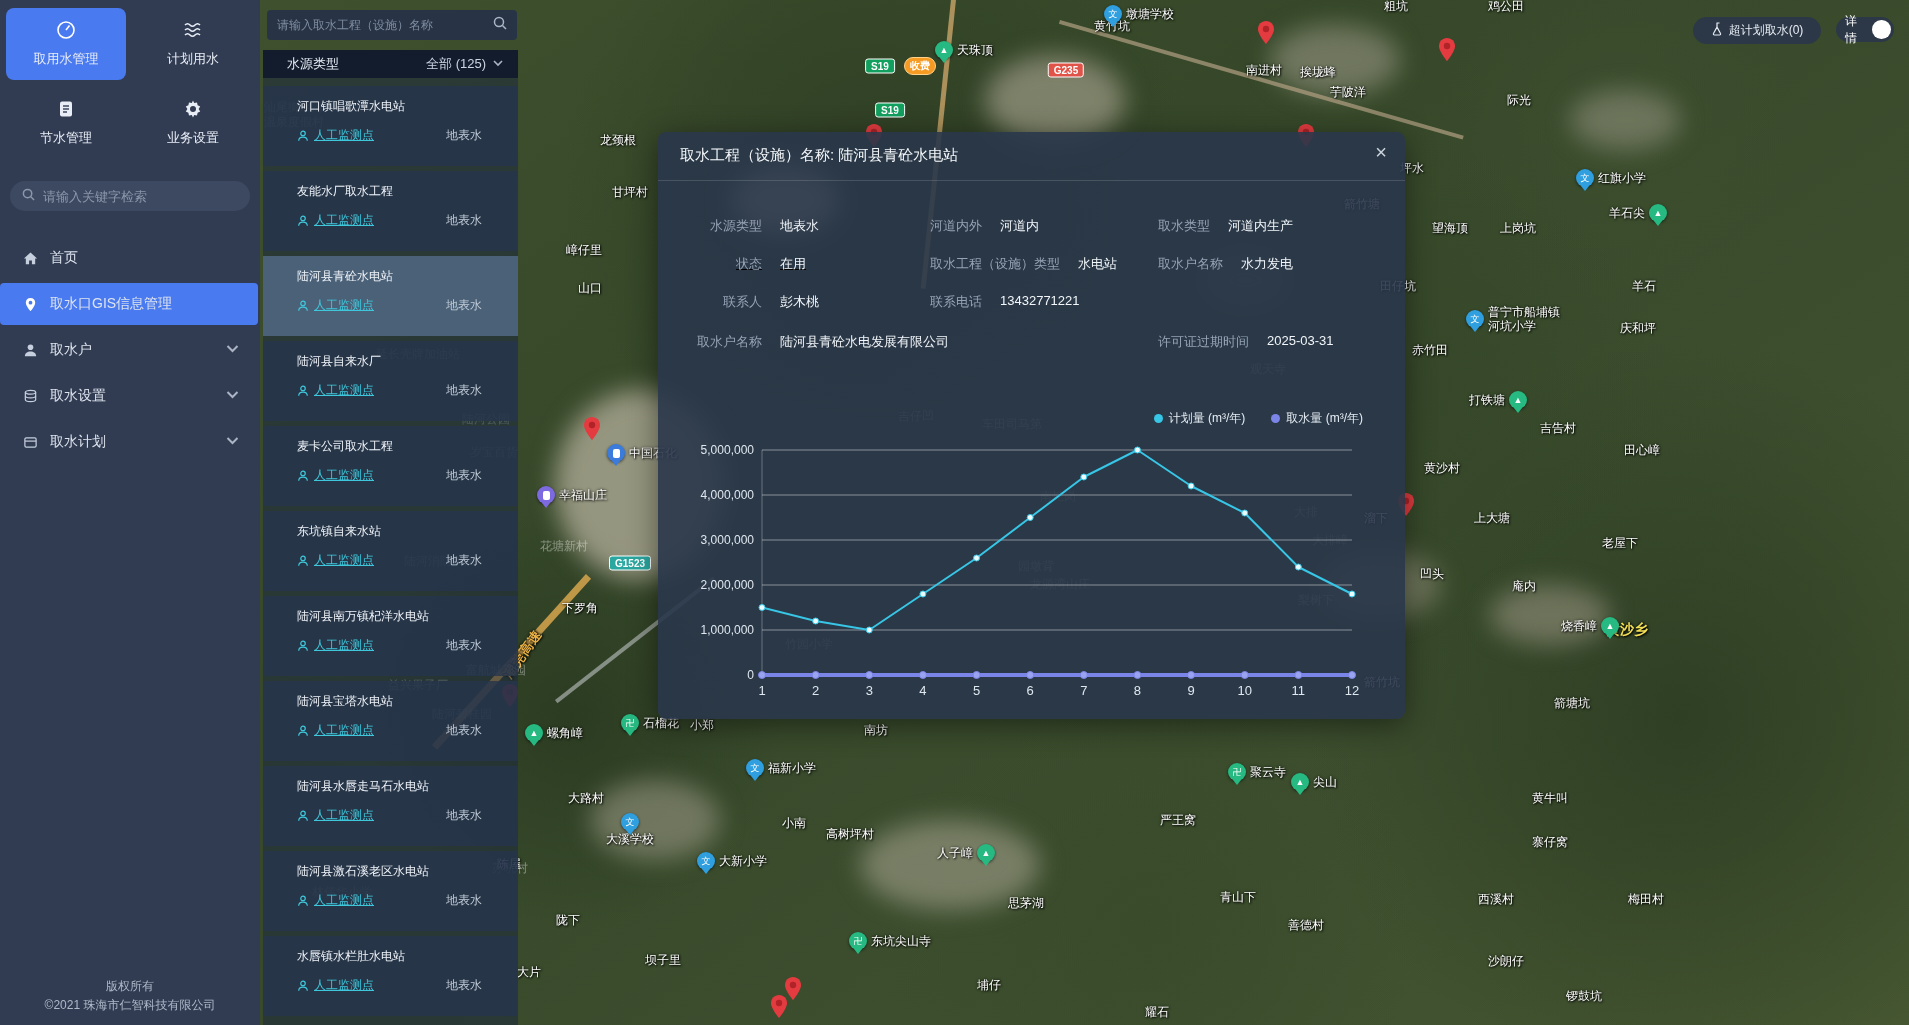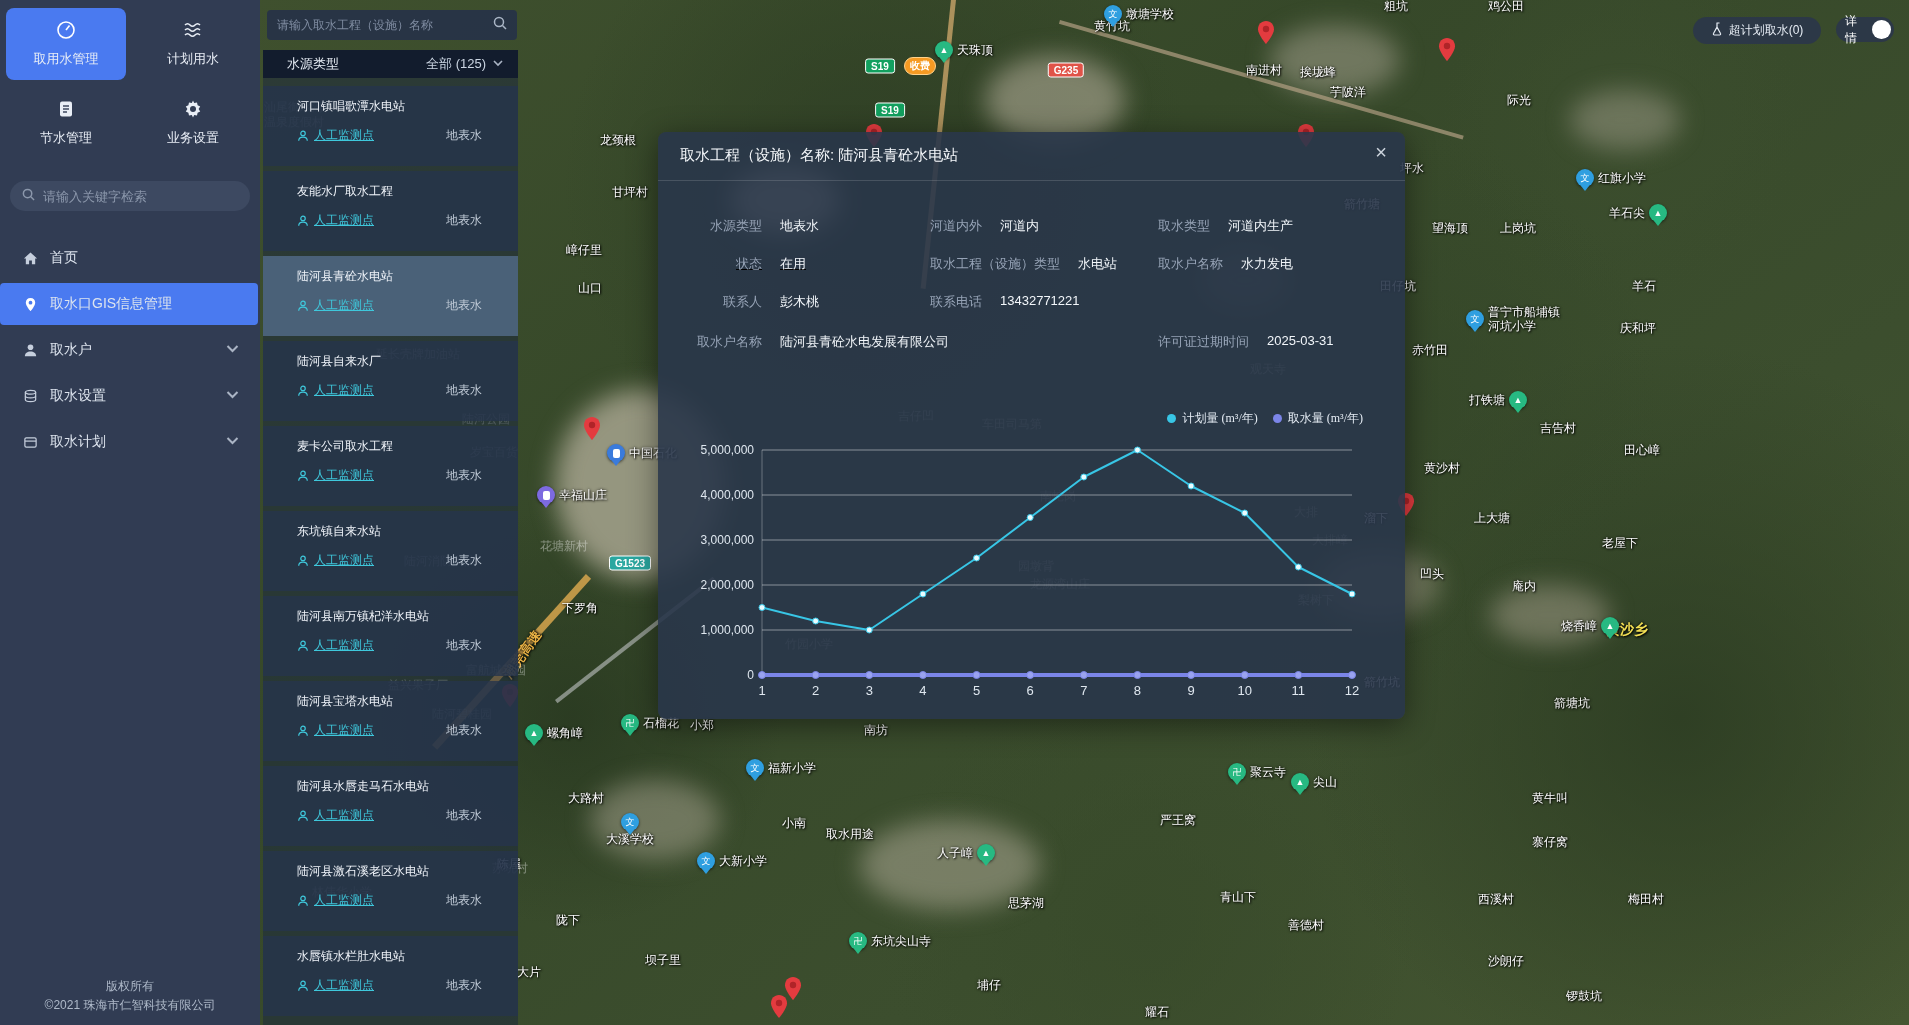--- a/index.html
+++ b/index.html
@@ -97,21 +97,21 @@
     border-radius:8px; box-shadow:0 6px 30px rgba(0,0,0,.45); }
   #modal-title { position:absolute; left:22px; top:14px; color:#f5f8fb; font-size:15px; }
   #modal-close { position:absolute; right:18px; top:10px; color:#cdd5de; font-size:20px; cursor:pointer; line-height:1; }
   #modal-divider { position:absolute; left:0; top:48px; width:100%; height:1px; background:rgba(255,255,255,.14); }
   .f-cell { position:absolute; display:flex; font-size:13px; white-space:nowrap; transform:translateY(-50%); }
   .f-label { color:#96a3b6; }
   .f-value { color:#f2f6fa; margin-left:18px; }
   .f-cell.c1 { left:22px; } .f-cell.c1 .f-label { width:82px; text-align:right; }
   .f-cell.c2 { left:272px; }
   .f-cell.c3 { left:500px; }
-  #legend { position:absolute; right:42px; top:278px; display:flex; gap:15px; align-items:center;font-family:Liberation Serif, serif; }
+  #legend { position:absolute; right:42px; top:278px; display:flex; gap:26px; align-items:center; }
   .lg-entry { display:flex; align-items:center; gap:6px; color:#e6edf5; font-size:12px; }
   .lg-dot { width:9px; height:9px; border-radius:50%; }
   #chart-svg { position:absolute; left:0; top:275px; }
 </style>
 </head>
 <body>
 <div id="stage">
 
   <div id="map">
     <div class="patch" style="left:555px;top:390px;width:170px;height:190px;background:rgba(182,176,156,.75);"></div>
@@ -155,21 +155,21 @@
       <div class="map-label" style="left: 1602px; top: 543px; text-align: right;">老屋下</div>
       <div class="map-label" style="left: 1420px; top: 574px;">凹头</div>
       <div class="map-label" style="left: 1512px; top: 586px;">庵内</div>
       <div class="map-label" style="left: 1364px; top: 682px;">箭竹坑</div>
       <div class="map-label" style="left: 1554px; top: 703px;">箭塘坑</div>
       <div class="map-label" style="left: 562px; top: 608px;">下罗角</div>
       <div class="map-label" style="left: 690px; top: 725px;">小郑</div>
       <div class="map-label" style="left: 864px; top: 730px;">南坊</div>
       <div class="map-label" style="left: 568px; top: 798px;">大路村</div>
       <div class="map-label" style="left: 782px; top: 823px;">小南</div>
-      <div class="map-label" style="left: 826px; top: 834px;">取水用途</div>
+      <div class="map-label" style="left: 826px; top: 834px;">高树坪村</div>
       <div class="map-label" style="left: 497px; top: 850px; margin-top: 14px;">陈屋</div>
       <div class="map-label" style="left: 556px; top: 920px;">陇下</div>
       <div class="map-label" style="left: 645px; top: 960px;">坝子里</div>
       <div class="map-label" style="left: 517px; top: 972px;">大片</div>
       <div class="map-label" style="left: 1008px; top: 903px;">思茅湖</div>
       <div class="map-label" style="left: 1220px; top: 897px;">青山下</div>
       <div class="map-label" style="left: 1288px; top: 925px;">善德村</div>
       <div class="map-label" style="left: 1478px; top: 899px;">西溪村</div>
       <div class="map-label" style="left: 1628px; top: 899px;">梅田村</div>
       <div class="map-label" style="left: 1488px; top: 961px;">沙朗仔</div>

